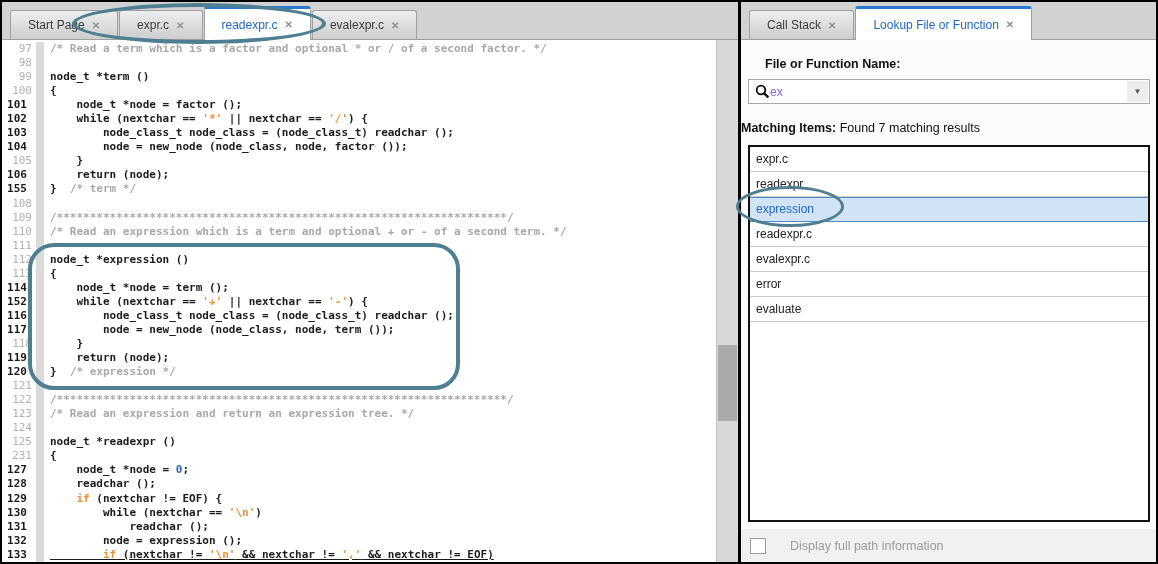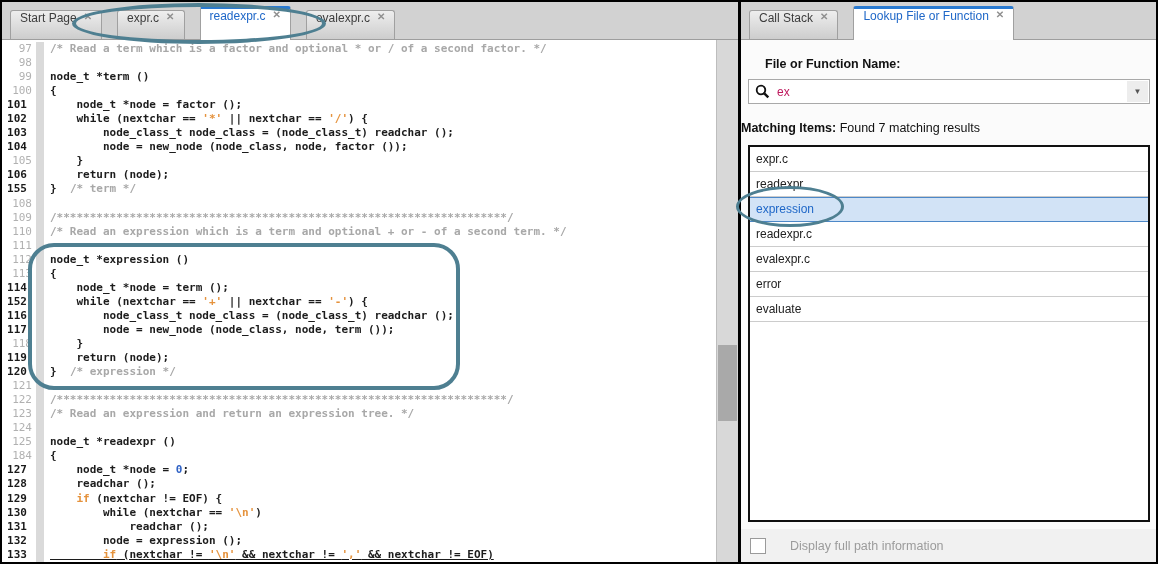--- a/index.html
+++ b/index.html
@@ -5,21 +5,21 @@
   html,body{margin:0;padding:0;background:#555;}
   .screen{position:relative;width:1158px;height:564px;background:#000;box-sizing:border-box;
           padding:2px;display:flex;font-family:"Liberation Sans",sans-serif;}
   
   .left-panel{width:736px;height:560px;background:#fff;display:flex;flex-direction:column;flex:none;}
   .divider{width:3px;height:560px;background:#000;flex:none;}
   .right-panel{width:415px;height:560px;background:#fbfbfb;position:relative;flex:none;display:flex;flex-direction:column;}
   
   .tabbar{height:37px;background:#d2d2d2;border-bottom:1px solid #9e9e9e;display:flex;
           align-items:flex-end;padding-left:8px;flex:none;}
-  .tab{height:28px;display:flex;align-items:flex-start;gap:7px;padding:0 9px;margin-right:15px;
+  .tab{height:28px;display:flex;align-items:center;gap:7px;padding:0 17px;margin-right:1px;
        border:1px solid #a0a0a0;border-bottom:none;border-radius:3px 3px 0 0;
        background:linear-gradient(#eeeeee,#cdcdcd);font-size:12px;color:#3c3c3c;cursor:default;}
   .tab.active{background:#fff;border-top:3px solid #2a7ad0;color:#2068c8;height:31px;
               margin-bottom:-1px;position:relative;z-index:2;}
   .tab-close{color:#8f8f8f;font-size:10px;font-weight:bold;}
   
   .editor{position:relative;flex:1;background:#fff;overflow:hidden;}
   .code-lines{position:absolute;left:0;top:2px;right:21px;bottom:0;overflow:hidden;
               font-family:"DejaVu Sans Mono",monospace;font-size:11px;}
   .cl{display:flex;height:14.05px;line-height:14.05px;white-space:pre;}
@@ -31,21 +31,21 @@
   .tk-c{color:#a8a8a8;}
   .tk-s{color:#e5923c;}
   .tk-k{color:#e5923c;}
   .tk-n{color:#2f62c5;}
   .vscroll{position:absolute;top:0;right:0;width:21px;bottom:0;background:#d8d8d8;border-left:1px solid #bdbdbd;}
   .vthumb{position:absolute;left:1px;right:1px;top:305px;height:76px;background:#a9a9a9;}
   
   .field-label{margin:17px 0 0 24px;font-size:12.5px;font-weight:bold;color:#111;}
   .combo{margin:8px 6px 0 7px;height:23px;border:1px solid #a9a9a9;background:#fff;
          display:flex;align-items:center;}
-  .combo-value{margin-left:7px;font-size:12px;color:#be185d;}
+  .combo-value{font-size:12px;color:#8b5cf6;}
   .combo-arrow{margin-left:auto;width:21px;height:21px;margin-right:1px;background:#ededed;
                display:flex;align-items:center;justify-content:center;font-size:8px;color:#555;}
   .search-icon{margin-left:6px;flex:none;}
   .matching{margin:17px 0 0 0;font-size:12.5px;color:#111;}
   .matching b{font-weight:bold;}
   .results-list{margin:10px 6px 0 7px;height:373px;border:2px solid #111;background:#fff;overflow:hidden;}
   .row{height:24px;line-height:24px;padding-left:6px;font-size:12px;color:#222;
        border-bottom:1px solid #ccc;cursor:default;}
   .row.selected{background:#d2e3f6;color:#2068c8;border-top:1px solid #4d88c8;border-bottom:1px solid #4d88c8;height:23px;line-height:23px;}
   .bottom-strip{position:absolute;left:0;right:0;bottom:0;height:33px;background:#f1f1f1;
@@ -106,21 +106,21 @@
           <div class="cl"><span class="ln b">116</span><span class="gs"></span><span class="ct"><span class="tk-p">        node_class_t node_class = (node_class_t) readchar ();</span></span></div>
           <div class="cl"><span class="ln b">117</span><span class="gs"></span><span class="ct"><span class="tk-p">        node = new_node (node_class, node, term ());</span></span></div>
           <div class="cl"><span class="ln">118</span><span class="gs"></span><span class="ct"><span class="tk-p">    }</span></span></div>
           <div class="cl"><span class="ln b">119</span><span class="gs"></span><span class="ct"><span class="tk-p">    return (node);</span></span></div>
           <div class="cl"><span class="ln b">120</span><span class="gs"></span><span class="ct"><span class="tk-p">}  </span><span class="tk-c">/* expression */</span></span></div>
           <div class="cl"><span class="ln">121</span><span class="gs"></span><span class="ct"></span></div>
           <div class="cl"><span class="ln">122</span><span class="gs"></span><span class="ct"><span class="tk-c">/********************************************************************/</span></span></div>
           <div class="cl"><span class="ln">123</span><span class="gs"></span><span class="ct"><span class="tk-c">/* Read an expression and return an expression tree. */</span></span></div>
           <div class="cl"><span class="ln">124</span><span class="gs"></span><span class="ct"></span></div>
           <div class="cl"><span class="ln">125</span><span class="gs"></span><span class="ct"><span class="tk-p">node_t *readexpr ()</span></span></div>
-          <div class="cl"><span class="ln">184</span><span class="gs"></span><span class="ct"><span class="tk-p">{</span></span></div>
+          <div class="cl"><span class="ln">231</span><span class="gs"></span><span class="ct"><span class="tk-p">{</span></span></div>
           <div class="cl"><span class="ln b">127</span><span class="gs"></span><span class="ct"><span class="tk-p">    node_t *node = </span><span class="tk-n">0</span><span class="tk-p">;</span></span></div>
           <div class="cl"><span class="ln b">128</span><span class="gs"></span><span class="ct"><span class="tk-p">    readchar ();</span></span></div>
           <div class="cl"><span class="ln b">129</span><span class="gs"></span><span class="ct"><span class="tk-p">    </span><span class="tk-k">if</span><span class="tk-p"> (nextchar != EOF) {</span></span></div>
           <div class="cl"><span class="ln b">130</span><span class="gs"></span><span class="ct"><span class="tk-p">        while (nextchar == </span><span class="tk-s">'\n'</span><span class="tk-p">)</span></span></div>
           <div class="cl"><span class="ln b">131</span><span class="gs"></span><span class="ct"><span class="tk-p">            readchar ();</span></span></div>
           <div class="cl"><span class="ln b">132</span><span class="gs"></span><span class="ct"><span class="tk-p">        node = expression ();</span></span></div>
           <div class="cl u"><span class="ln b">133</span><span class="gs"></span><span class="ct"><span class="tk-p">        </span><span class="tk-k">if</span><span class="tk-p"> (nextchar != </span><span class="tk-s">'\n'</span><span class="tk-p"> &amp;&amp; nextchar != </span><span class="tk-s">','</span><span class="tk-p"> &amp;&amp; nextchar != EOF)</span></span></div>
         </div>
       <div class="vscroll">
         <div class="vthumb"></div>

